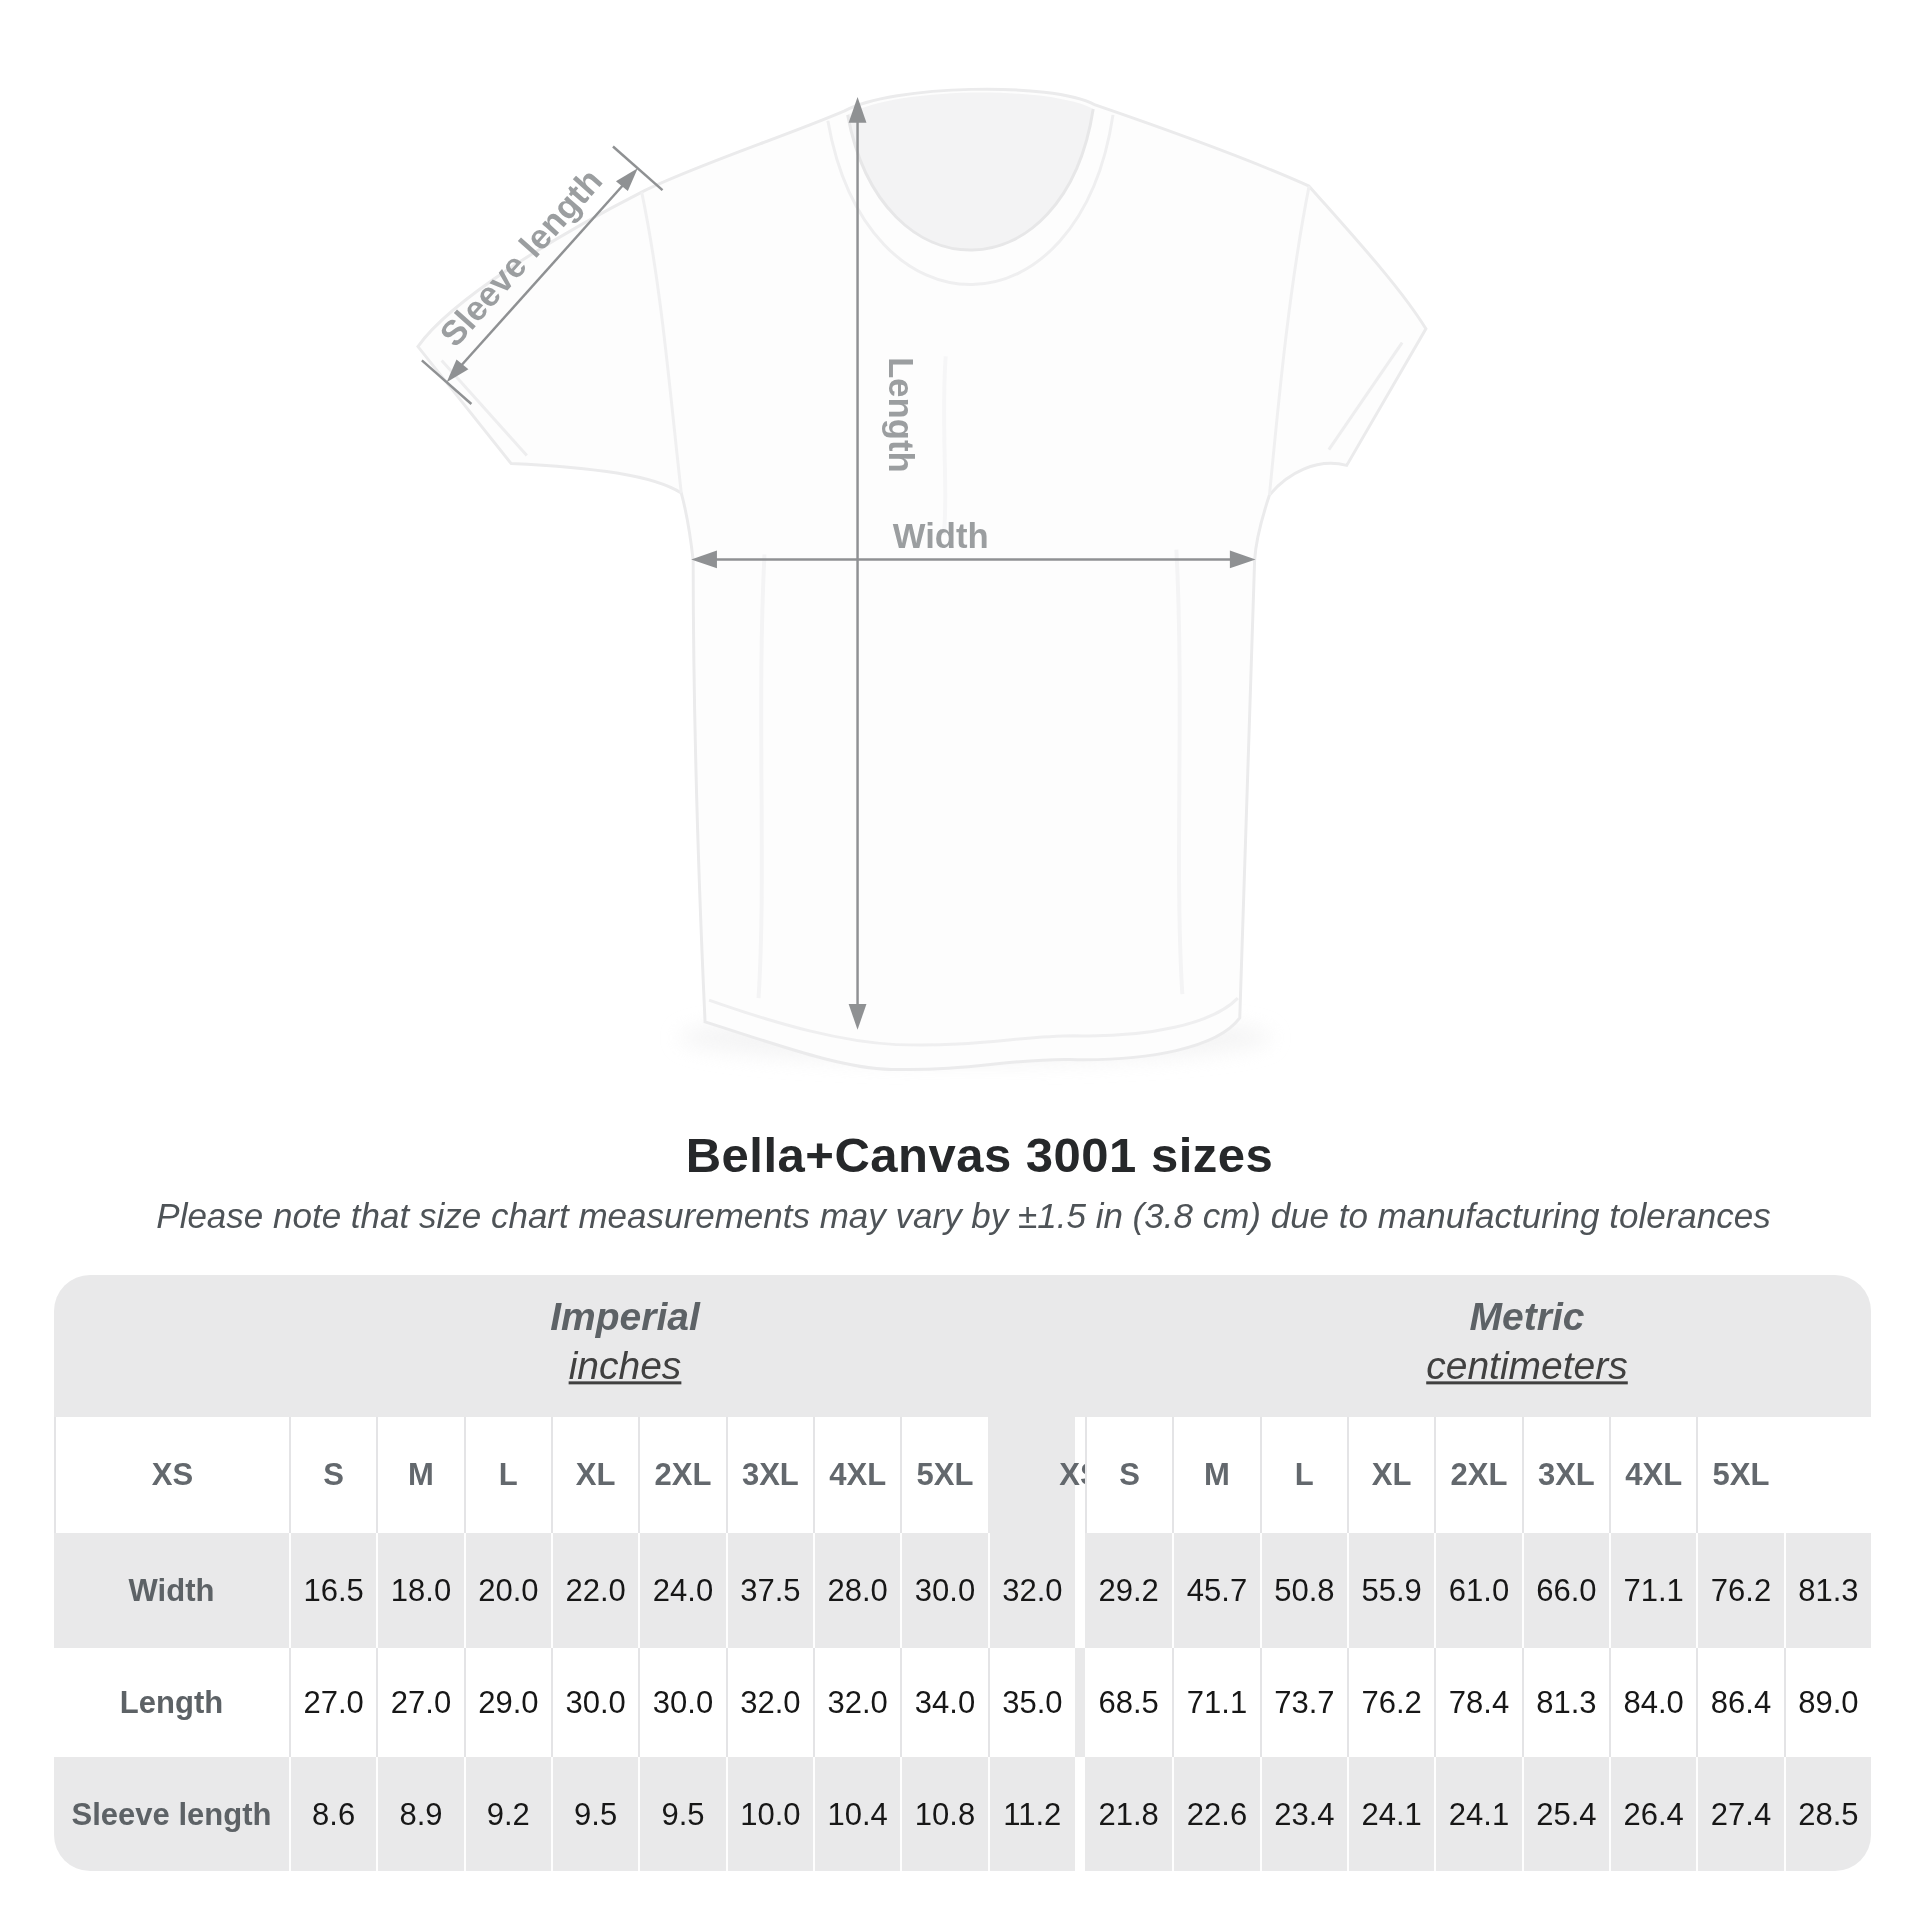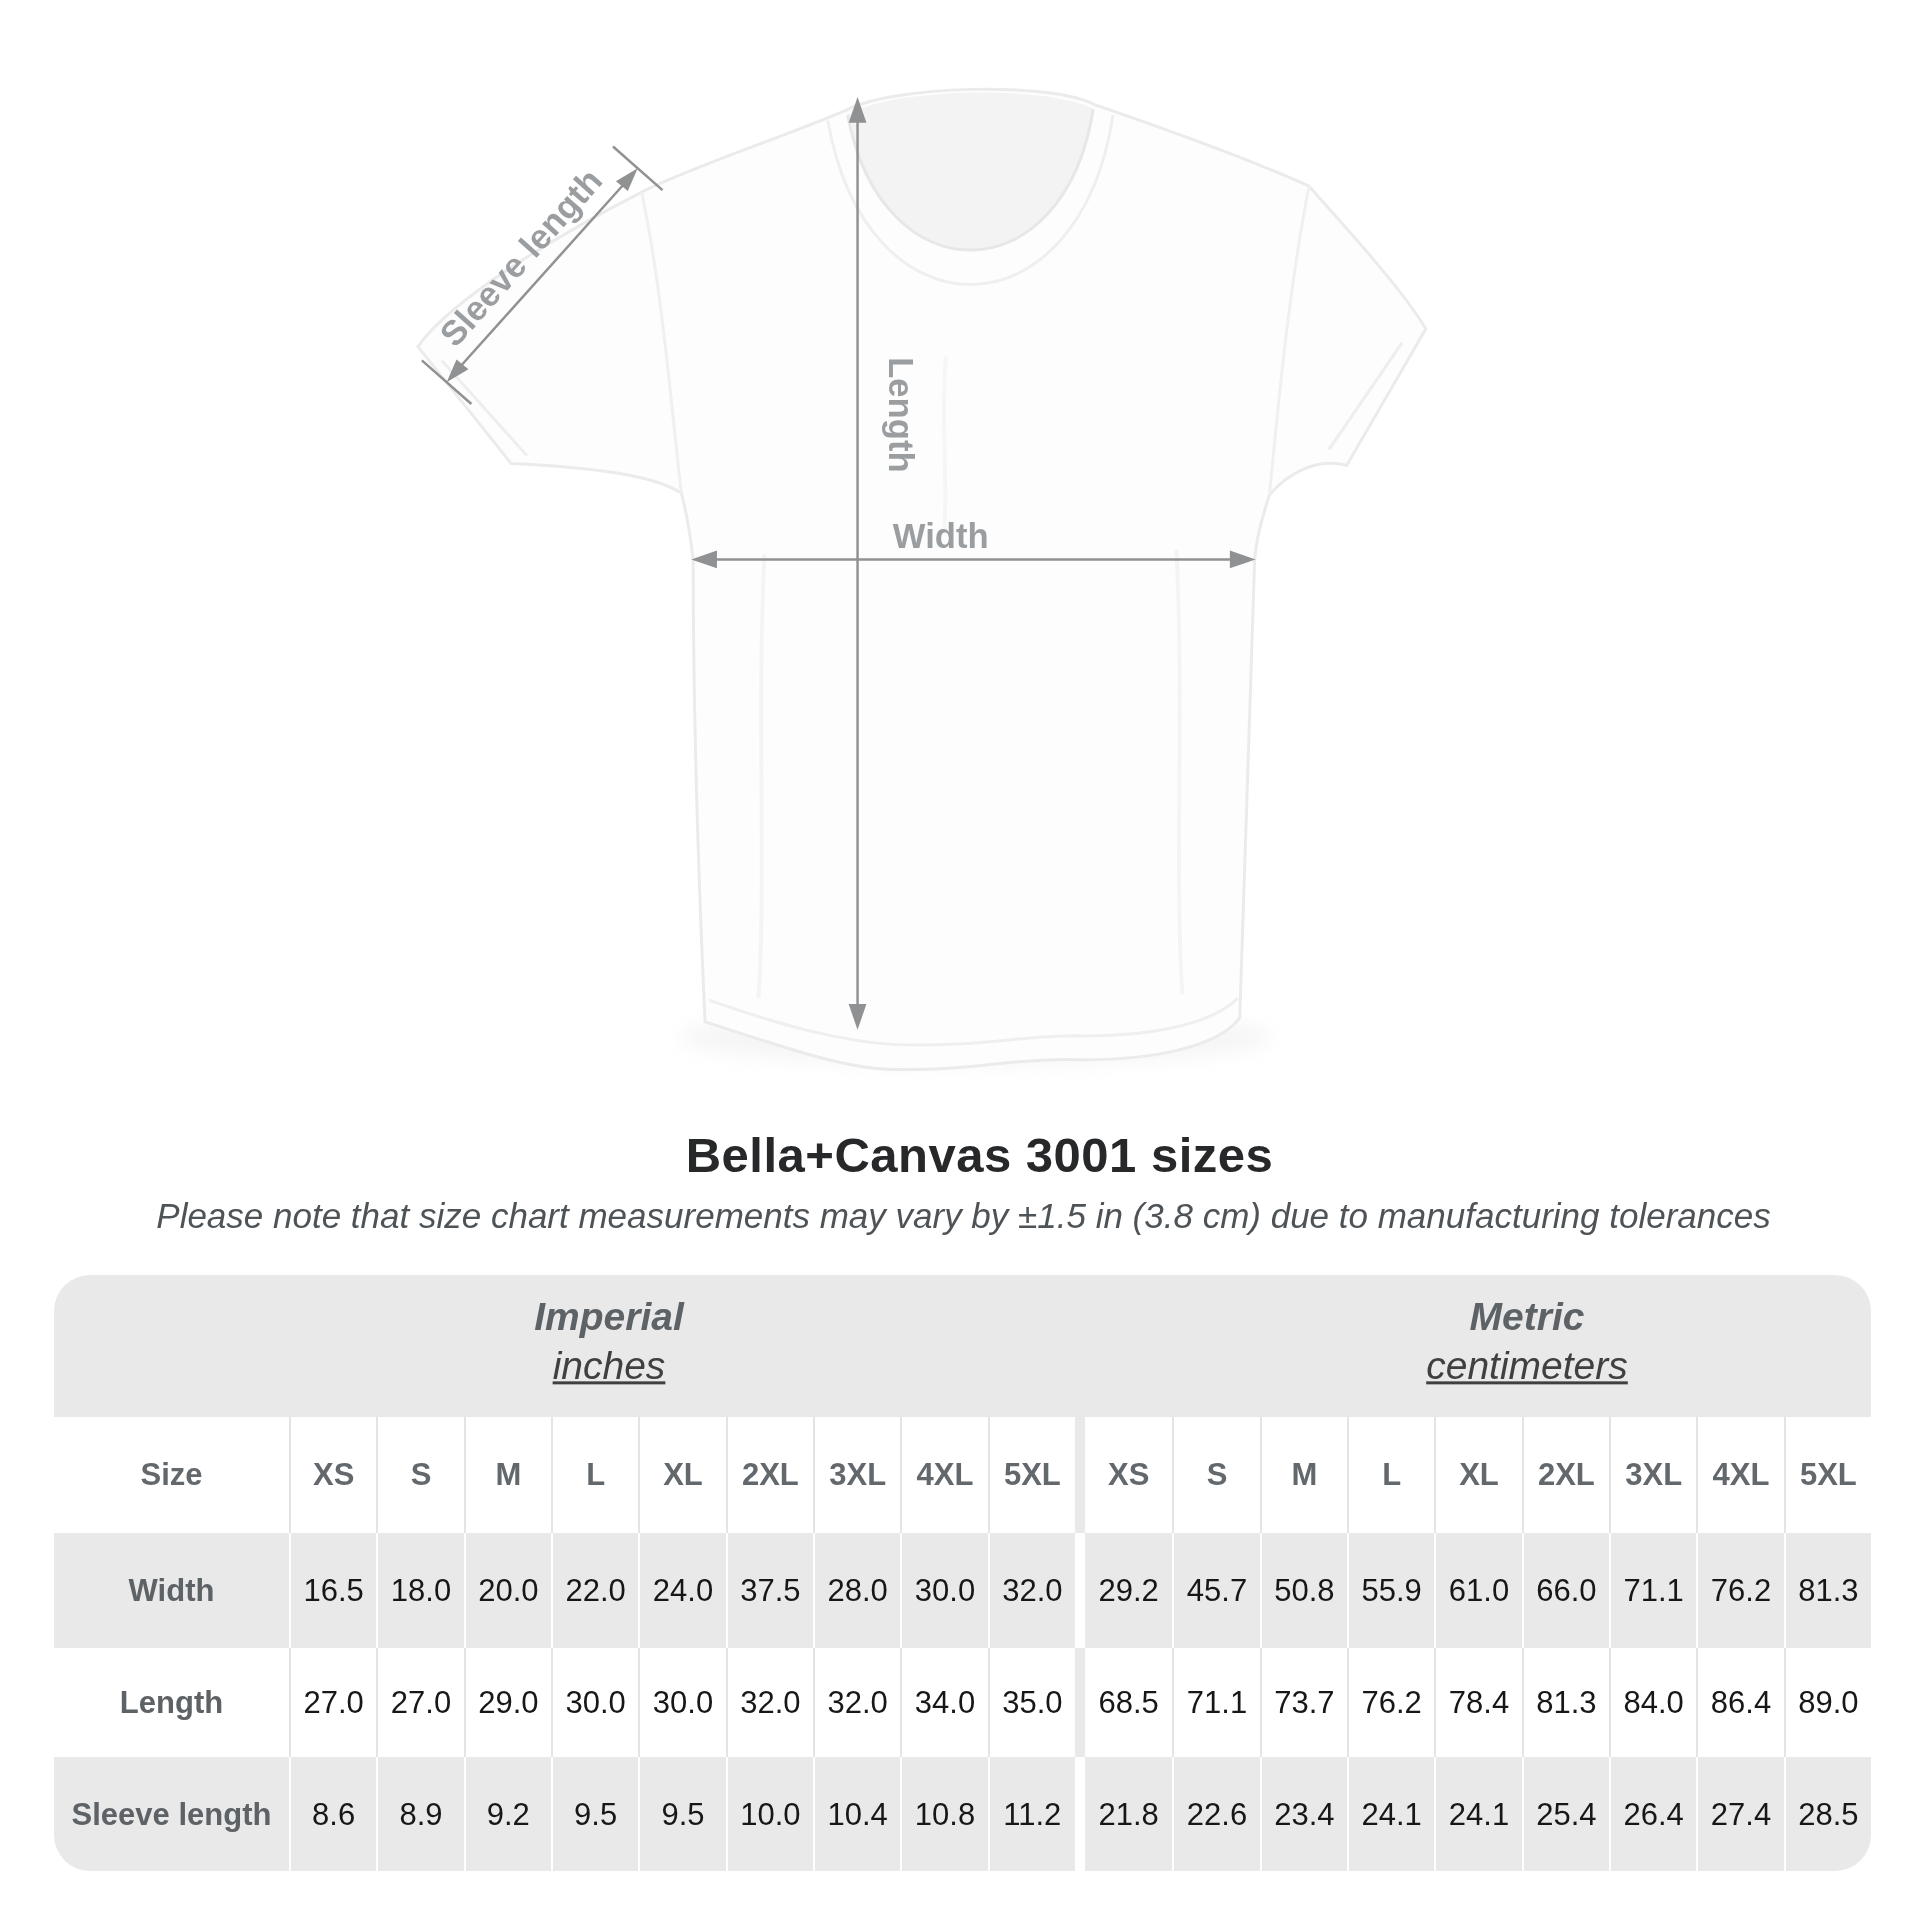--- a/index.html
+++ b/index.html
@@ -17,21 +17,21 @@
   #subtitle{position:absolute;left:0;top:1196px;width:1927px;text-align:center;
          font-size:35px;font-style:italic;color:#4e5357;}
 
   
   #size-table{position:absolute;left:54px;top:1275px;width:1817px;height:596px;
         border-radius:36px;overflow:hidden;}
   .band{position:relative;height:142px;background:#e9e9ea;}
   .unit-block{position:absolute;top:50%;transform:translate(-50%,-54%);text-align:center;color:#5d6266;}
   .unit-block .uname{font-size:39px;font-weight:bold;font-style:italic;line-height:1.25;}
   .unit-block .usub{font-size:39px;font-style:italic;line-height:1.25;color:#404040;text-decoration:underline;}
-  #imperial-block{left:555px;}
+  #imperial-block{left:571px;}
   #metric-block{left:1473px;}
 
   .row{display:grid;grid-template-columns:235px repeat(9,1fr) 10px repeat(9,1fr);}
   .row.white{--bg:#ffffff;--div:#e4e4e6;}
   .row.gray{--bg:#e9e9ea;--div:rgba(255,255,255,.92);}
   .row .c{background:var(--bg);display:flex;align-items:center;justify-content:center;
           font-size:31px;color:#171717;border-left:2px solid var(--div);}
   .row .c.lab{border-left:none;font-weight:bold;color:#5d6266;}
   .row .c.m0{border-left:none;}
   .row .c.h{font-weight:bold;color:#63686d;}
@@ -125,21 +125,20 @@
       <div class="uname">Imperial</div>
       <div class="usub">inches</div>
     </div>
     <div class="unit-block" id="metric-block">
       <div class="uname">Metric</div>
       <div class="usub">centimeters</div>
     </div>
   </div>
 
   <div class="row white r-size">
-    <div class="c lab h">Size</div>
     <div class="c h">XS</div>
     <div class="c h">S</div>
     <div class="c h">M</div>
     <div class="c h">L</div>
     <div class="c h">XL</div>
     <div class="c h">2XL</div>
     <div class="c h">3XL</div>
     <div class="c h">4XL</div>
     <div class="c h">5XL</div>
     <div class="gap"></div>

